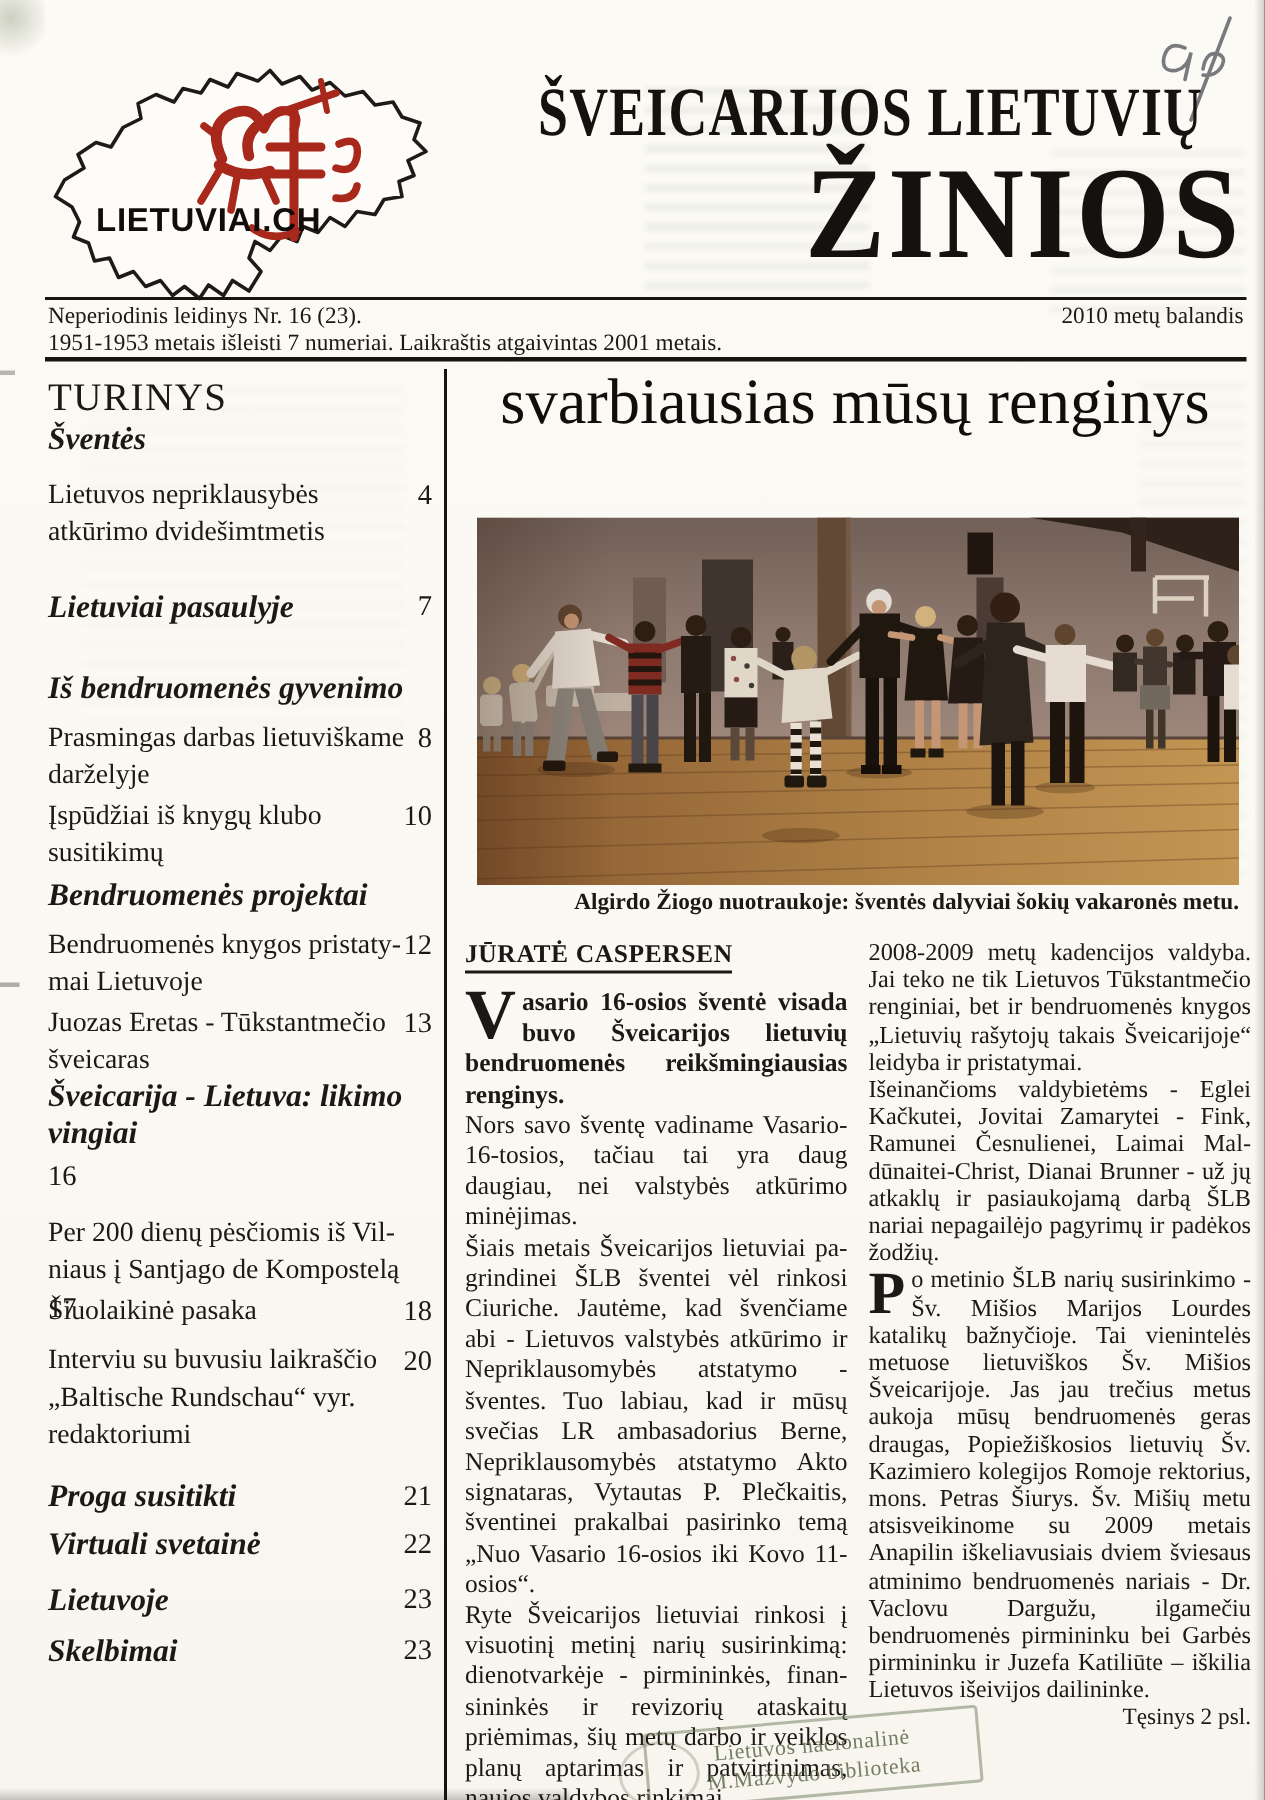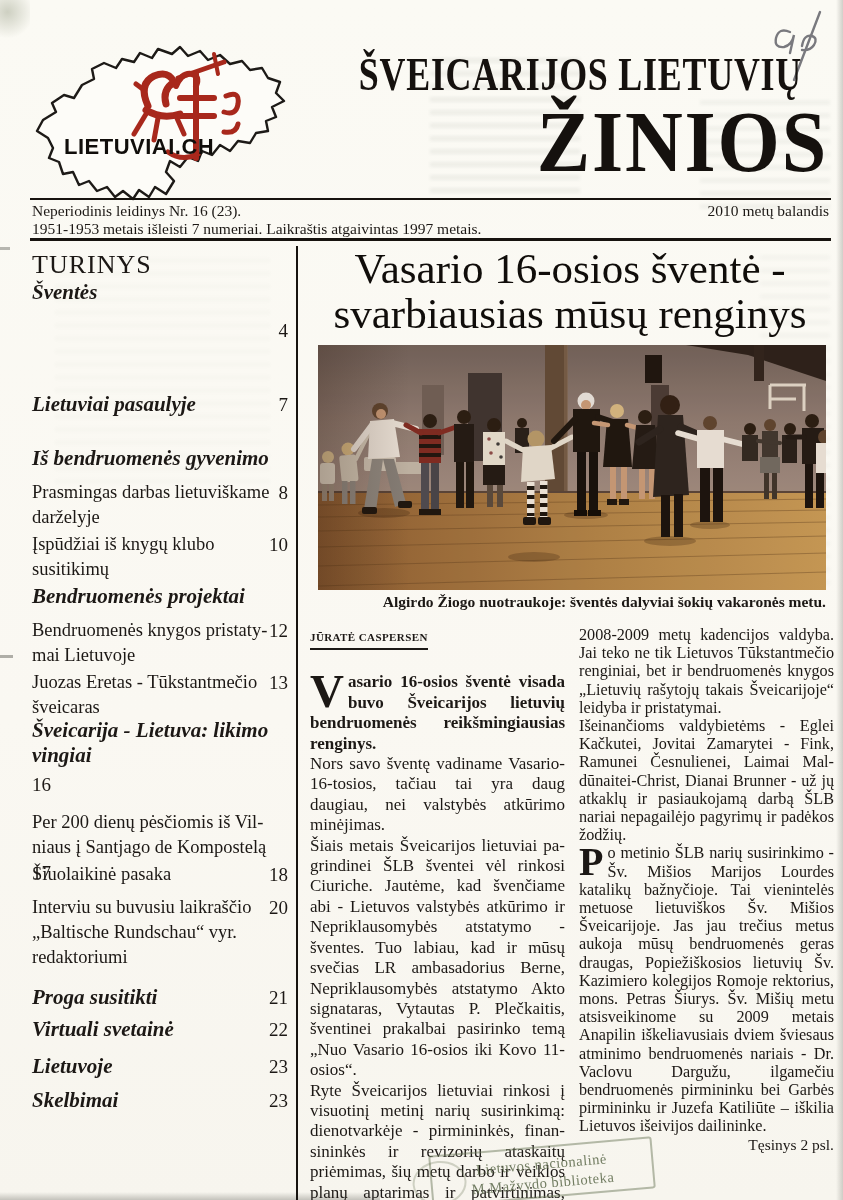--- a/index.html
+++ b/index.html
@@ -48,22 +48,22 @@
   .main{position:absolute;left:308px;top:246px;width:526px;}
   .headline{width:524px;text-align:center;font-size:43px;line-height:45px;color:#100d0a;}
   .photo{position:absolute;left:10px;top:99px;width:508px;height:245px;}
   .caption{position:absolute;left:10px;top:347px;width:508px;text-align:right;
            font-weight:bold;font-size:15.5px;padding-right:2px;}
   .cols{position:absolute;left:2px;top:380px;width:524px;display:flex;gap:14px;}
   .col{width:255px;}
   .col p{margin:0;text-align:justify;hyphens:manual;}
   .col-l{font-size:17px;line-height:20.4px;}
   .col-r{font-size:16.2px;line-height:18.2px;}
-  .byline{display:inline-block;font-weight:bold;font-size:11px;letter-spacing:.4px;
-          border-bottom:2px solid #1c1916;padding-bottom:1px;margin-bottom:22px;}
+  .byline{display:inline-block;font-weight:bold;font-size:17px;letter-spacing:.4px;
+          border-bottom:2px solid #1c1916;padding-bottom:1px;margin-bottom:9px;}
   .lead{font-weight:bold;}
   .dropcap{float:left;font-weight:bold;font-size:47px;line-height:37px;padding:1px 4px 0 0;}
   .cont{float:right;font-size:15.5px;}
   
   .stamp{position:absolute;left:430px;top:1146px;width:224px;height:52px;
          transform:rotate(-5deg);border:2px solid rgba(112,124,94,.5);border-radius:3px;
          color:rgba(96,108,78,.88);text-align:center;font-size:14.5px;line-height:19px;
          padding-top:7px;box-sizing:border-box;letter-spacing:.5px;}
   .stamp::before{content:"";position:absolute;left:-20px;top:4px;width:50px;height:40px;
          border:2px solid rgba(112,124,94,.3);border-radius:50%;}
@@ -120,27 +120,27 @@
     </g>
     <text x="36" y="114" font-family="Liberation Sans, sans-serif" font-size="22" font-weight="bold" fill="#100d0a" letter-spacing="0.5">LIETUVIAI.CH</text>
   </svg>
 
   <div class="mh1">ŠVEICARIJOS LIETUVIŲ</div>
   <div class="mh2">ŽINIOS</div>
 
   <div class="rule1"></div>
   <span class="pub1l">Neperiodinis leidinys Nr. 16 (23).</span>
   <span class="pub1r">2010 metų balandis</span>
-  <span class="pub2">1951-1953 metais išleisti 7 numeriai. Laikraštis atgaivintas 1997 metais.</span>
+  <span class="pub2">1951-1953 metais išleisti 7 numeriai. Laikraštis atgaivintas 2001 metais.</span>
   <div class="rule2"></div>
 
   <aside class="toc">
     <div class="toc-title">TURINYS</div>
     <div class="toc-e toc-sec" style="top:33px"><span>Šventės</span></div>
-    <div class="toc-e" style="top:70px"><span class="toc-pg">4</span></div>
+    <div class="toc-e" style="top:70px"><span class="toc-pg">4</span><span>Lietuvos nepriklausybės atkūrimo dvidešimtmetis</span></div>
     <div class="toc-e toc-sec" style="top:145px"><span class="toc-pg">7</span><span>Lietuviai pasaulyje</span></div>
     <div class="toc-e toc-sec" style="top:199px"><span>Iš bendruomenės gyvenimo</span></div>
     <div class="toc-e" style="top:232px"><span class="toc-pg">8</span><span>Prasmingas darbas lietuviškame darželyje</span></div>
     <div class="toc-e" style="top:284px"><span class="toc-pg">10</span><span>Įspūdžiai iš knygų klubo susitikimų</span></div>
     <div class="toc-e toc-sec" style="top:337px"><span>Bendruomenės projektai</span></div>
     <div class="toc-e" style="top:370px"><span class="toc-pg">12</span><span>Bendruomenės knygos pristaty­mai Lietuvoje</span></div>
     <div class="toc-e" style="top:422px"><span class="toc-pg">13</span><span>Juozas Eretas - Tūkstantmečio šveicaras</span></div>
     <div class="toc-e toc-sec" style="top:470px;line-height:25px"><span>Šveicarija - Lietuva: likimo vingiai</span></div>
     <div class="toc-e pgline" style="top:524px"><span class="toc-pg">16</span></div>
     <div class="toc-e pgline" style="top:562px"><span>Per 200 dienų pėsčiomis iš Vil­niaus į Santjago de Kompostelą</span><span class="toc-pg">17</span></div>
@@ -149,21 +149,20 @@
     <div class="toc-e toc-sec" style="top:738px"><span class="toc-pg">21</span><span>Proga susitikti</span></div>
     <div class="toc-e toc-sec" style="top:770px"><span class="toc-pg">22</span><span>Virtuali svetainė</span></div>
     <div class="toc-e toc-sec" style="top:807px"><span class="toc-pg">23</span><span>Lietuvoje</span></div>
     <div class="toc-e toc-sec" style="top:841px"><span class="toc-pg">23</span><span>Skelbimai</span></div>
   </aside>
 
   <div class="vdiv"></div>
 
   <main class="main">
     <h1 class="headline" style="margin:0;font-weight:400">
-      <div>Vasario 16-osios šventė -</div>
       <div>svarbiausias mūsų renginys</div>
     </h1>
 
     <svg class="photo" viewBox="0 0 508 245">
       <defs>
         <linearGradient id="wallG" x1="0" y1="0" x2="0" y2="1">
           <stop offset="0" stop-color="#6e615c"></stop>
             <stop offset=".5" stop-color="#8c7b74"></stop>
             <stop offset="1" stop-color="#9e8c83"></stop>
         </linearGradient>

